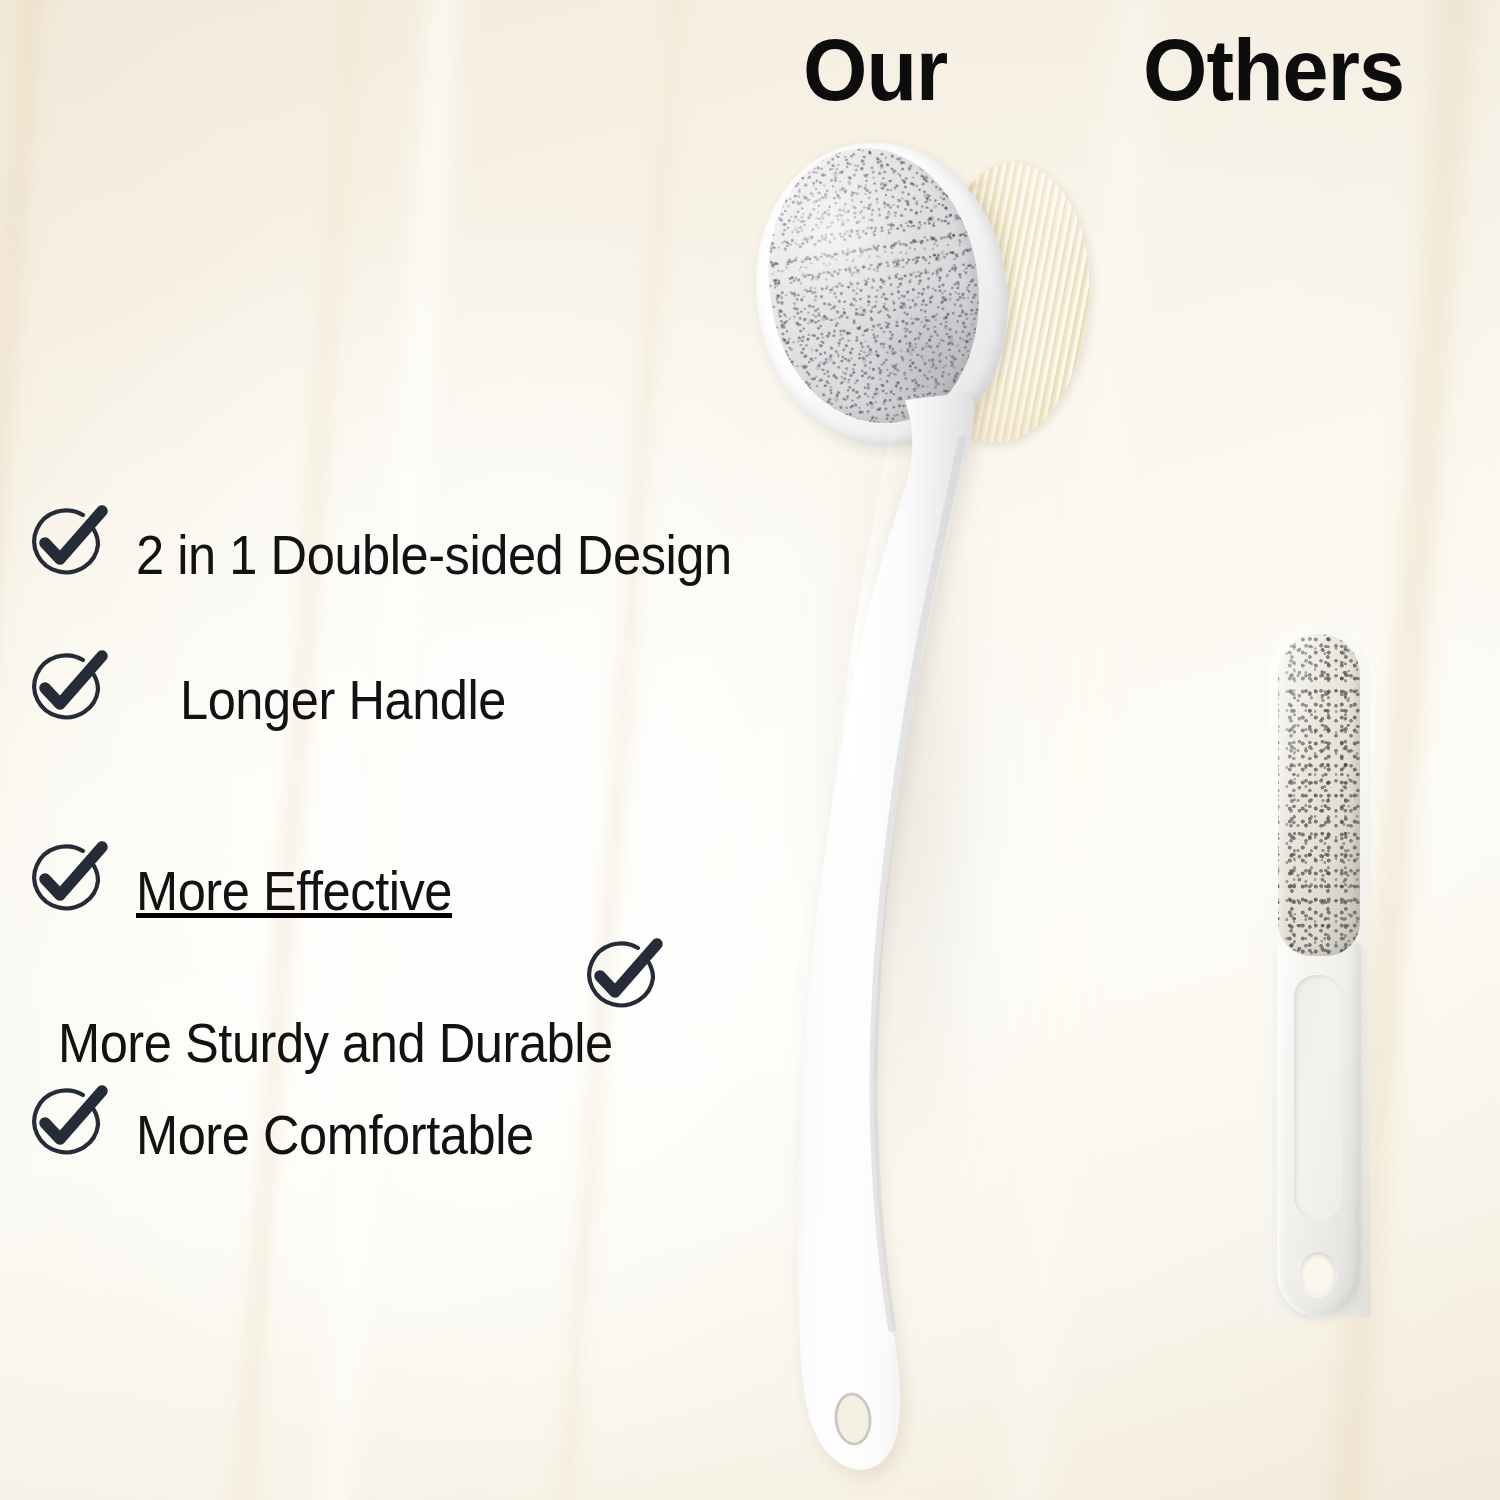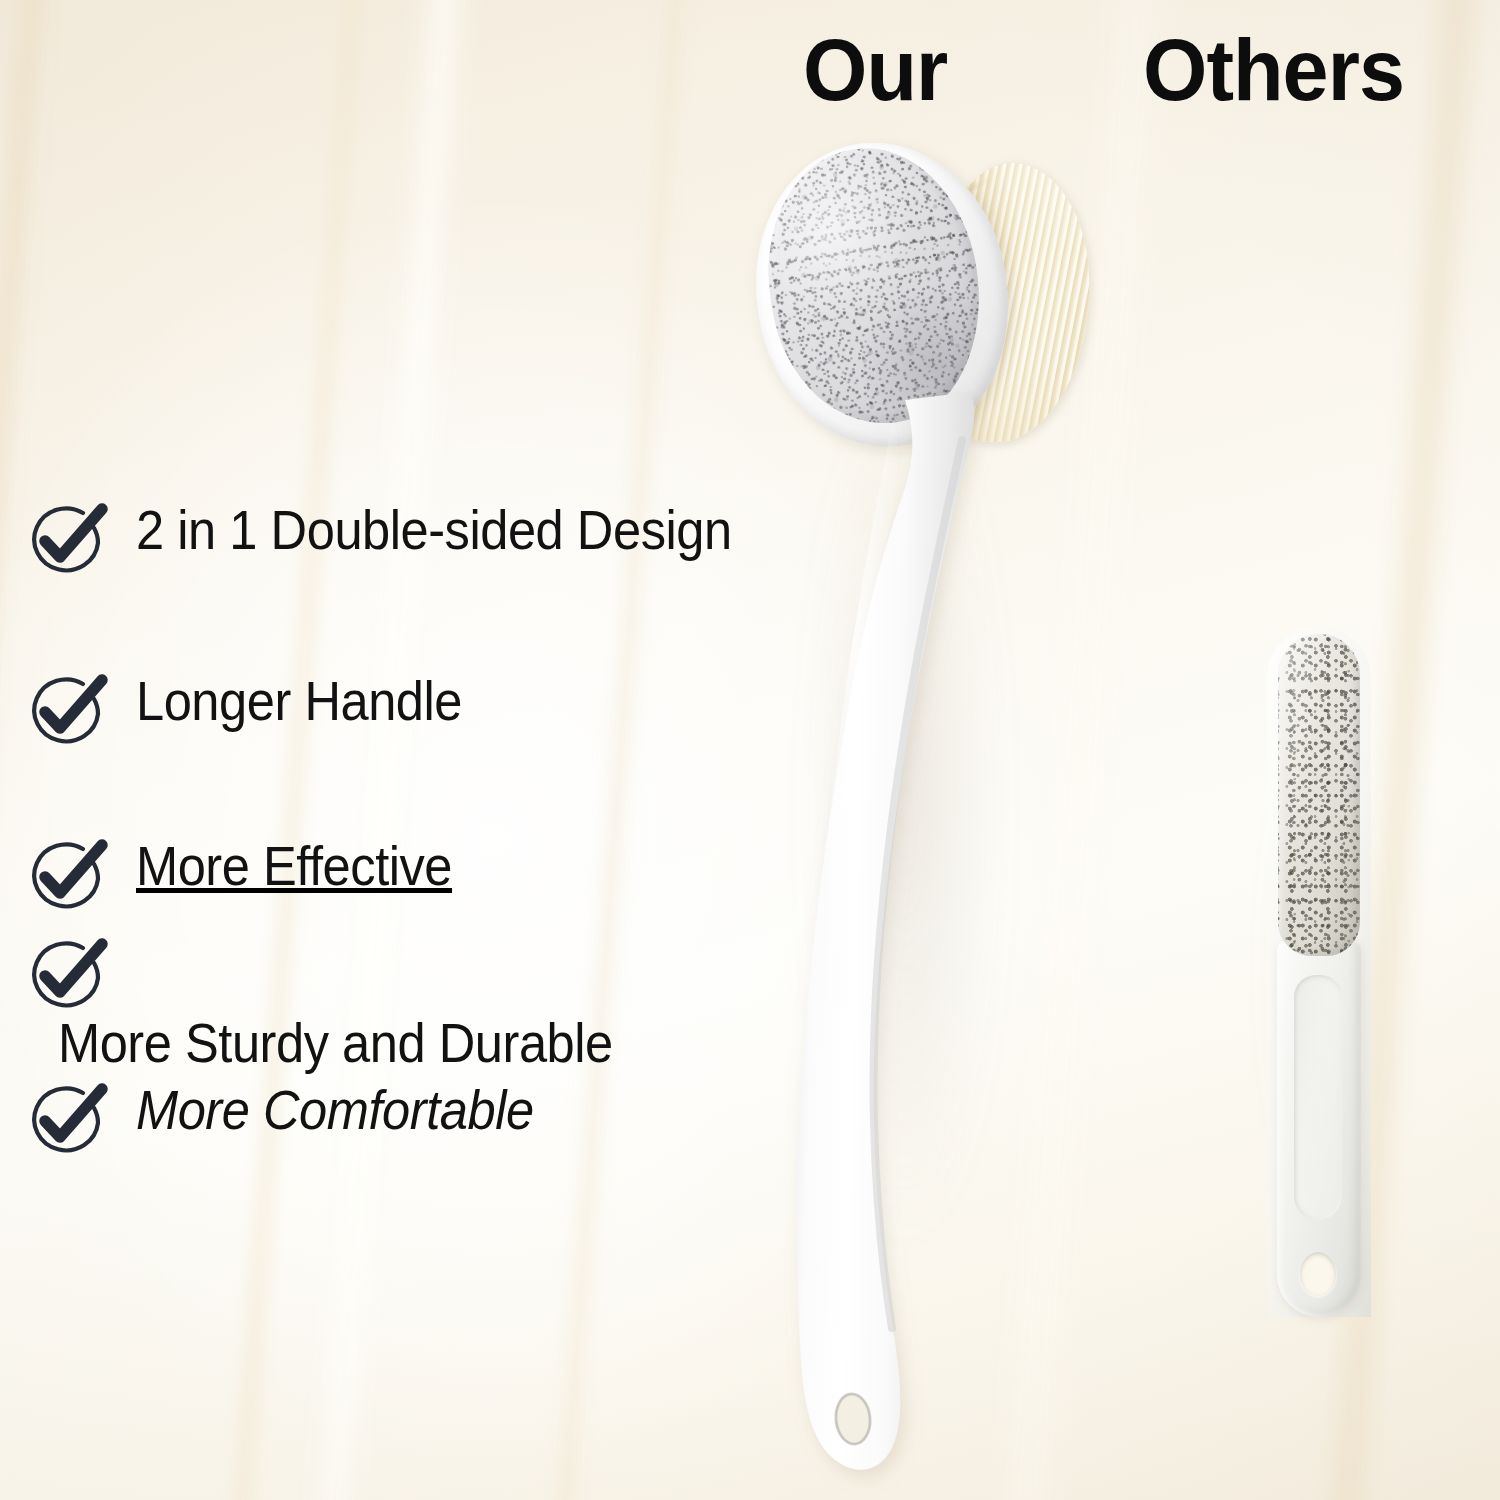--- a/index.html
+++ b/index.html
@@ -60,21 +60,21 @@
   #hdr-our    { left:803px; top:26px; }
   #hdr-others { left:1143px; top:26px; }
 
   
   #feature-list { position:absolute; left:0; top:0; width:860px; }
   .feature-row {
     position:absolute;
     left:28px;
     height:80px;
     display:flex;
-    align-items:flex-start;
+    align-items:flex-end;
   }
   .check-icon { width:78px; height:78px; flex:0 0 78px; position:relative; }
   .check-icon svg { display:block; width:78px; height:78px; overflow:visible; }
   .feature-label {
     margin-left:30px;
     font-size:55px;
     line-height:1;
     color:#121212;
     white-space:nowrap;
     transform:scaleX(0.92);
@@ -403,21 +403,21 @@
 <div id="feature-list">
     <div class="feature-row" style="top: 503px;">
       <span class="check-icon">
         <svg viewBox="0 0 78 78">
           <path d="M 55 10 A 32 31 0 1 0 70 40 A 32 31 0 0 0 66 25" fill="none" stroke="#262b38" stroke-width="4.2" stroke-linecap="round"></path>
           <path d="M 17 38 L 32 54 L 74 6" fill="none" stroke="#262b38" stroke-width="11.5" stroke-linecap="round" stroke-linejoin="round"></path>
         </svg>
       </span>
       <span class="feature-label">2 in 1 Double-sided Design</span>
     </div>
-    <div class="feature-row" style="top: 674px;">
+    <div class="feature-row" style="top: 648px; gap: 44px;">
       <span class="check-icon">
         <svg viewBox="0 0 78 78">
           <path d="M 55 10 A 32 31 0 1 0 70 40 A 32 31 0 0 0 66 25" fill="none" stroke="#262b38" stroke-width="4.2" stroke-linecap="round"></path>
           <path d="M 17 38 L 32 54 L 74 6" fill="none" stroke="#262b38" stroke-width="11.5" stroke-linecap="round" stroke-linejoin="round"></path>
         </svg>
       </span>
       <span class="feature-label">Longer Handle</span>
     </div>
     <div class="feature-row" style="top: 839px; text-decoration: underline;">
       <span class="check-icon">
@@ -430,21 +430,21 @@
     </div>
     <div class="feature-row" style="top: 938px; flex-direction: column;">
       <span class="check-icon">
         <svg viewBox="0 0 78 78">
           <path d="M 55 10 A 32 31 0 1 0 70 40 A 32 31 0 0 0 66 25" fill="none" stroke="#262b38" stroke-width="4.2" stroke-linecap="round"></path>
           <path d="M 17 38 L 32 54 L 74 6" fill="none" stroke="#262b38" stroke-width="11.5" stroke-linecap="round" stroke-linejoin="round"></path>
         </svg>
       </span>
       <span class="feature-label">More Sturdy and Durable</span>
     </div>
-    <div class="feature-row" style="top: 1083px; font-style: italic;">
+    <div class="feature-row" style="top: 1083px;">
       <span class="check-icon">
         <svg viewBox="0 0 78 78">
           <path d="M 55 10 A 32 31 0 1 0 70 40 A 32 31 0 0 0 66 25" fill="none" stroke="#262b38" stroke-width="4.2" stroke-linecap="round"></path>
           <path d="M 17 38 L 32 54 L 74 6" fill="none" stroke="#262b38" stroke-width="11.5" stroke-linecap="round" stroke-linejoin="round"></path>
         </svg>
       </span>
       <span class="feature-label">More Comfortable</span>
     </div>
   </div>
 

